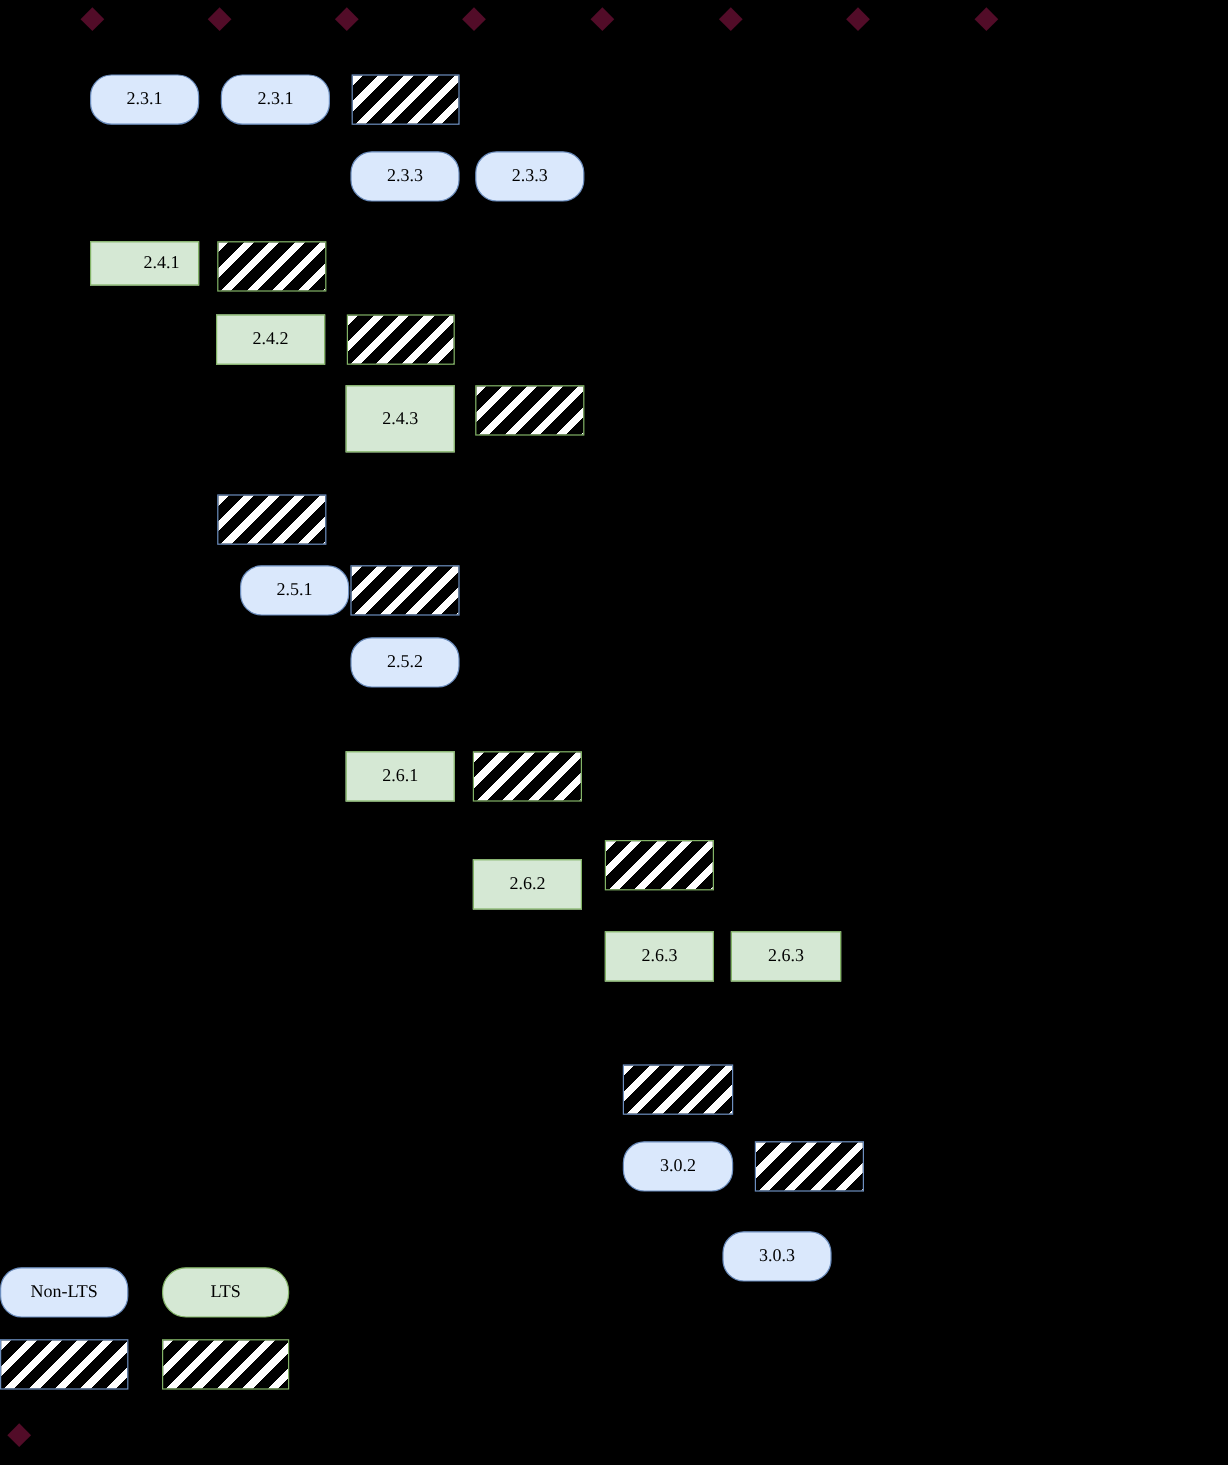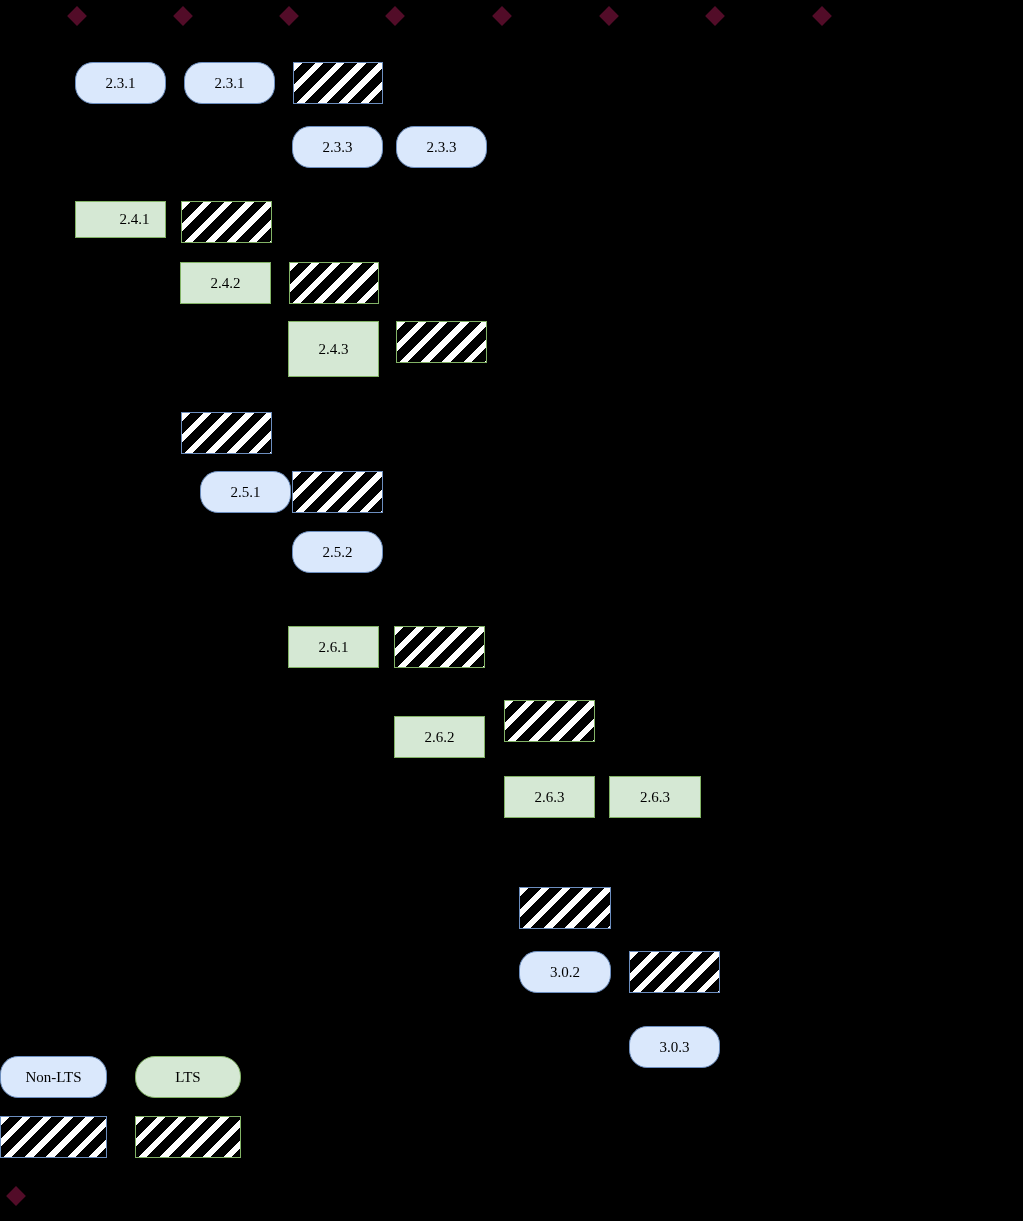--- a/index.html
+++ b/index.html
@@ -105,14 +105,14 @@
     <div class="vbox kind-non-lts" style="left: 292px; top: 531px; width: 91px; height: 42px; text-align: center;">2.5.2</div>
     <div class="vbox kind-lts" style="left: 288px; top: 626px; width: 91px; height: 42px;">2.6.1</div>
     <div class="vbox kind-lts-eol" style="left: 394px; top: 626px; width: 91px; height: 42px;"></div>
     <div class="vbox kind-lts" style="left: 394px; top: 700px; width: 91px; height: 42px; margin-top: 16px;">2.6.2</div>
     <div class="vbox kind-lts-eol" style="left: 504px; top: 700px; width: 91px; height: 42px;"></div>
     <div class="vbox kind-lts" style="left: 504px; top: 776px; width: 91px; height: 42px;">2.6.3</div>
     <div class="vbox kind-lts" style="left: 609px; top: 776px; width: 92px; height: 42px;">2.6.3</div>
     <div class="vbox kind-non-lts-eol" style="left: 519px; top: 887px; width: 92px; height: 42px;"></div>
     <div class="vbox kind-non-lts" style="left: 519px; top: 951px; width: 92px; height: 42px;">3.0.2</div>
     <div class="vbox kind-non-lts-eol" style="left: 629px; top: 951px; width: 91px; height: 42px;"></div>
-    <div class="vbox kind-non-lts" style="left: 629px; top: 1026px; width: 91px; height: 42px;">3.0.3</div>
+    <div class="vbox kind-non-lts" style="left: 602px; top: 1026px; width: 91px; height: 42px;">3.0.3</div>
   </div>
 
 </body></html>

